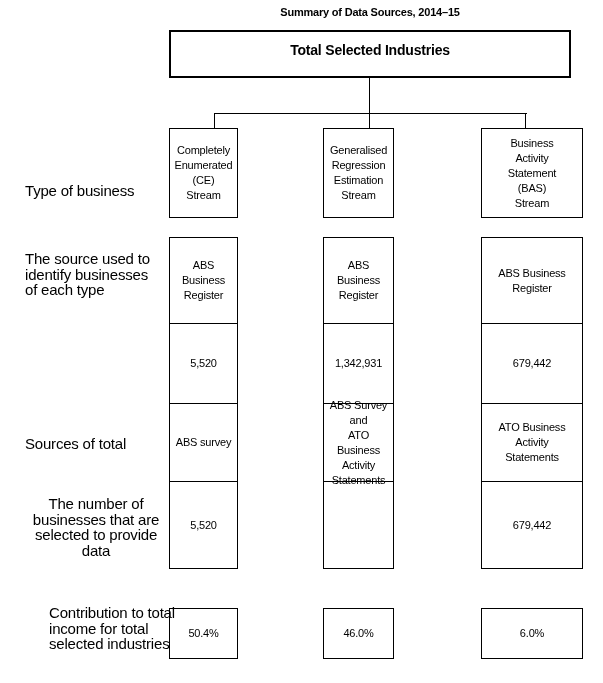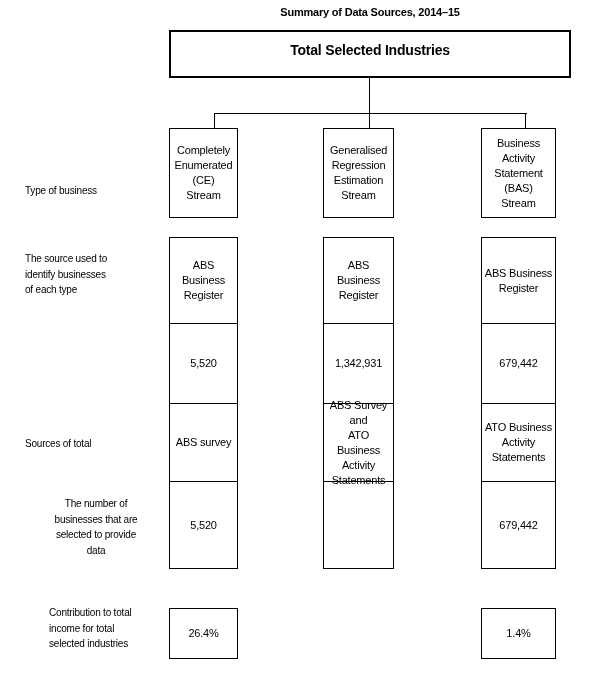--- a/index.html
+++ b/index.html
@@ -74,28 +74,28 @@
     letter-spacing: -0.2px;
     white-space: pre-line;
     padding: 2px;
   }
   .cell.h1 { height: 86px; }
   .cell.h2 { height: 80px; }
   .cell.h3 { height: 78px; }
   .cell.h4 { flex: 1; border-bottom: none; }
   .col1 { left: 169px; width: 69px; }
   .col2 { left: 323px; width: 71px; }
-  .col3 { left: 481px; width: 75px; }
+  .col3 { left: 481px; width: 102px; }
   .stream-box { top: 128px; height: 90px; }
   .pct-box { top: 608px; height: 51px; }
   .row-label {
     position: absolute;
     left: 25px;
     width: 142px;
-    font-size: 10px;
+    font-size: 15px;
     line-height: 15.5px;
     letter-spacing: -0.2px;
     white-space: pre-line;
   }
 </style>
 </head>
 <body>
 
 <div class="canvas">
 
@@ -125,45 +125,46 @@
 Enumerated
 (CE)
 Stream</div>
   <div class="stack col1">
     <div class="cell h1">ABS Business
 Register</div>
     <div class="cell h2">5,520</div>
     <div class="cell h3">ABS survey</div>
     <div class="cell h4">5,520</div>
   </div>
-  <div class="box pct-box col1">26.4%</div>
+  <div class="box pct-box col1">50.4%</div>
 
   <div class="box stream-box col2">Generalised
 Regression
 Estimation
 Stream</div>
   <div class="stack col2">
     <div class="cell h1">ABS Business
 Register</div>
     <div class="cell h2">1,342,931</div>
     <div class="cell h3">ABS Survey and
 ATO Business
 Activity
 Statements</div>
   </div>
+  <div class="box pct-box col2">46.0%</div>
 
   <div class="box stream-box col3">Business
 Activity
 Statement
 (BAS)
 Stream</div>
   <div class="stack col3">
     <div class="cell h1">ABS Business
 Register</div>
     <div class="cell h2">679,442</div>
     <div class="cell h3">ATO Business
 Activity
 Statements</div>
     <div class="cell h4">679,442</div>
   </div>
-  <div class="box pct-box col3">1.4%</div>
+  <div class="box pct-box col3">6.0%</div>
 
 </div>
 
 </body></html>

